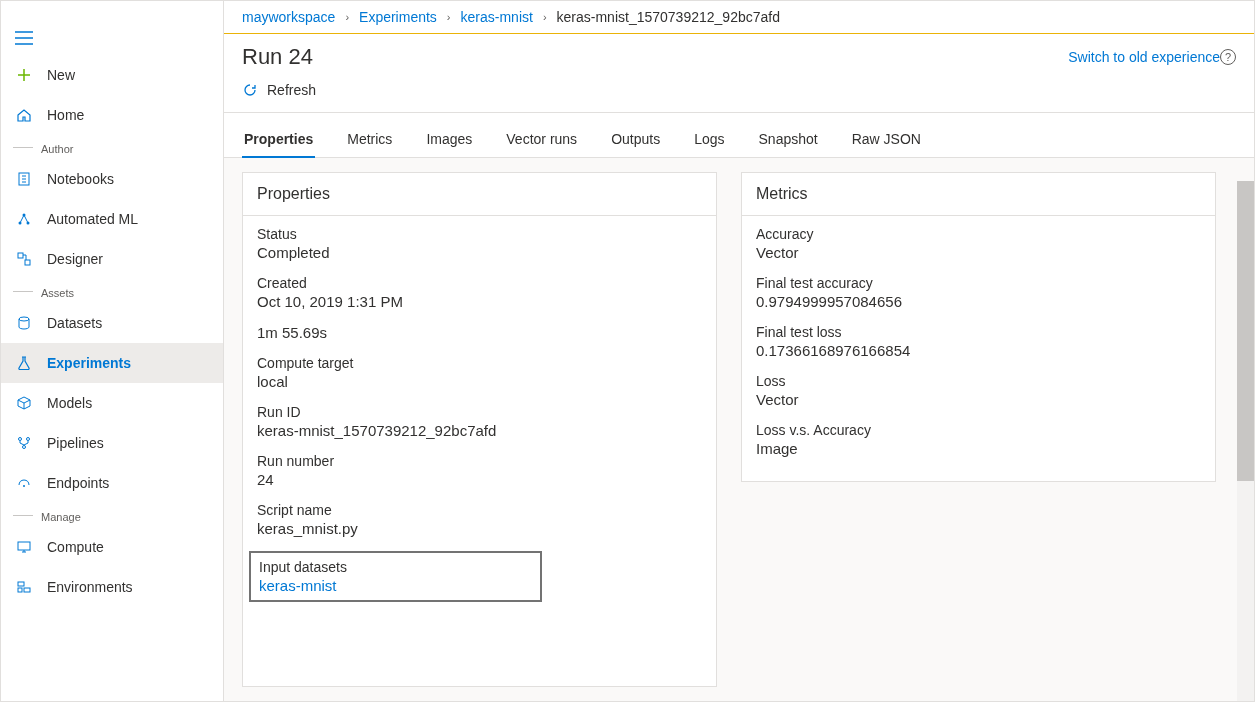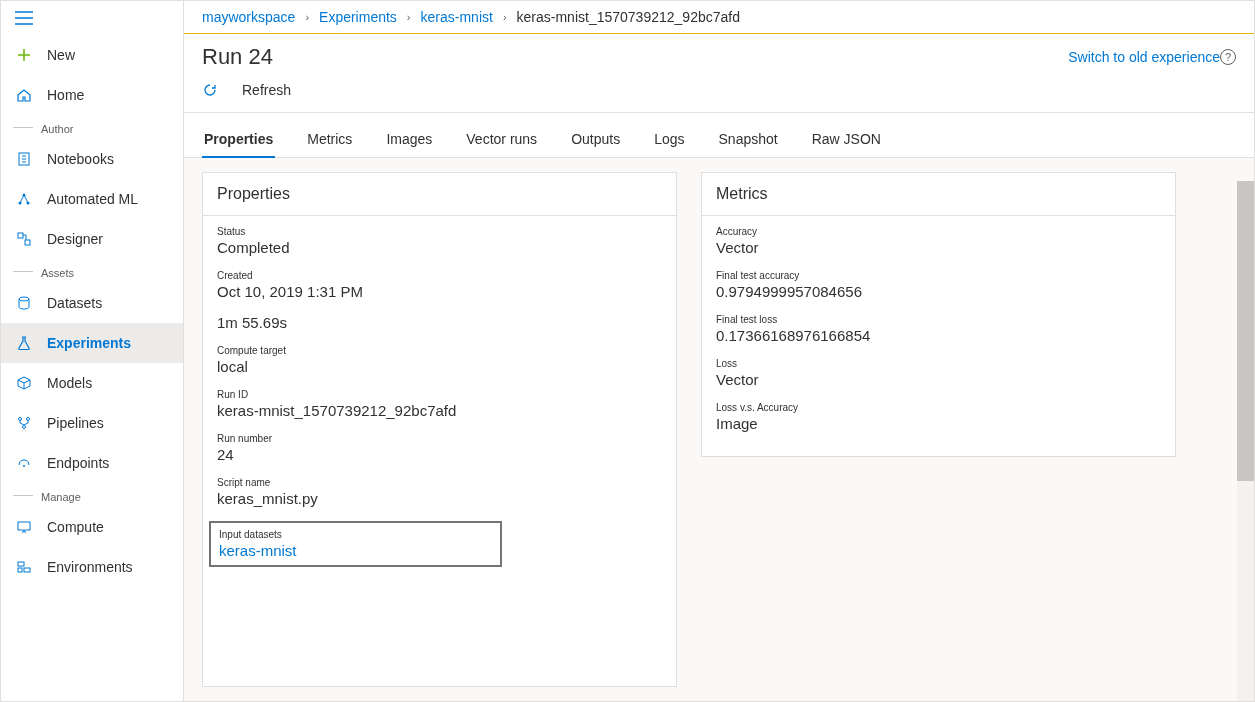--- a/index.html
+++ b/index.html
@@ -1,53 +1,53 @@
 <!DOCTYPE html>
 <html><head>
 <meta charset="utf-8">
 <style>
 * { box-sizing: border-box; margin: 0; padding: 0; }
 body { font-family: "Segoe UI", -apple-system, sans-serif; font-size: 14px; color: #323130; background: #fff; }
 .app { display: flex; height: 702px; width: 1255px; border: 1px solid #e1dfdd; position: relative; }
-.sidebar { width: 183px; border-right: 1px solid #e1dfdd; display: flex; flex-direction: column; padding-top: 0; background: #fff; }
+.sidebar { width: 223px; border-right: 1px solid #e1dfdd; display: flex; flex-direction: column; padding-top: 20px; background: #fff; }
 .hamburger { padding: 10px 14px; cursor: pointer; }
 .hamburger svg { width: 18px; height: 14px; }
 .nav-item { display: flex; align-items: center; padding: 11px 14px; gap: 14px; cursor: pointer; color: #323130; }
 .nav-item.selected { background: #edebe9; font-weight: 600; color: #0078d4; }
 .nav-item .icon { width: 18px; height: 18px; display: flex; align-items: center; justify-content: center; }
 .nav-section { font-size: 11px; color: #605e5c; padding: 8px 14px 4px 40px; position: relative; }
 .nav-section::before { content: ""; position: absolute; left: 12px; top: 50%; width: 20px; height: 1px; background: #c8c6c4; }
 
 .main { flex: 1; display: flex; flex-direction: column; min-width: 0; }
 .breadcrumb-row { display: flex; align-items: center; padding: 8px 18px; gap: 10px; border-bottom: 1px solid #eab308; font-size: 14px; }
 .breadcrumb-row a { color: #0078d4; text-decoration: none; cursor: pointer; }
 .breadcrumb-row .chev { color: #605e5c; font-size: 11px; }
 .breadcrumb-row .current { color: #323130; }
 
 .title-row { display: flex; align-items: center; justify-content: space-between; padding: 10px 18px 4px; }
 .title-row h1 { font-size: 22px; font-weight: 400; }
 .title-row .switch-link { color: #0078d4; font-size: 14px; display: flex; align-items: center; gap: 0; cursor: pointer; }
 .help-circle { width: 16px; height: 16px; border: 1px solid #605e5c; border-radius: 50%; display: inline-flex; align-items: center; justify-content: center; font-size: 11px; color: #605e5c; }
 
 .toolbar-row { display: flex; align-items: center; padding: 8px 18px 14px; gap: 8px; border-bottom: 1px solid #e1dfdd; }
-.toolbar-btn { display: flex; align-items: flex-end; gap: 24px; cursor: pointer; color: #323130; }
+.toolbar-btn { display: flex; align-items: flex-end; gap: 9px; cursor: pointer; color: #323130; }
 
 .tabs-row { display: flex; gap: 30px; padding: 12px 18px 0; border-bottom: 1px solid #e1dfdd; }
 .tab { padding: 6px 2px 10px; cursor: pointer; position: relative; color: #323130; }
 .tab.active { font-weight: 600; }
 .tab.active::after { content: ""; position: absolute; left: 0; right: 0; bottom: -1px; height: 2px; background: #0078d4; }
 
 .content-area { flex: 1; padding: 14px 18px; background: #faf9f8; display: flex; gap: 24px; overflow: hidden; }
 .card { background: #fff; border: 1px solid #e1dfdd; }
 .card.properties { flex: 0 0 475px; }
 .card.metrics { flex: 0 0 475px; align-self: flex-start; }
 .card-header { padding: 12px 14px; border-bottom: 1px solid #e1dfdd; font-size: 16px; }
 .card-body { padding: 10px 14px; }
 .prop-group { margin-bottom: 14px; }
-.prop-label { font-size: 10px; color: #323130; margin-bottom: 2px; }
+.prop-label { font-size: 14px; color: #323130; margin-bottom: 2px; }
 .prop-value { font-size: 15px; color: #323130; }
 .prop-value a { color: #0078d4; text-decoration: none; }
 
 .highlight-box { border: 2px solid #737373; padding: 6px 8px; margin-left: -8px; margin-right: 160px; }
 
 .scrollbar { position: absolute; right: 0; top: 180px; width: 17px; height: 520px; background: #f3f2f1; }
 .scrollbar-thumb { position: absolute; top: 0; left: 0; right: 0; height: 300px; background: #c8c6c4; }
 
 svg { display: block; }
 </style>

